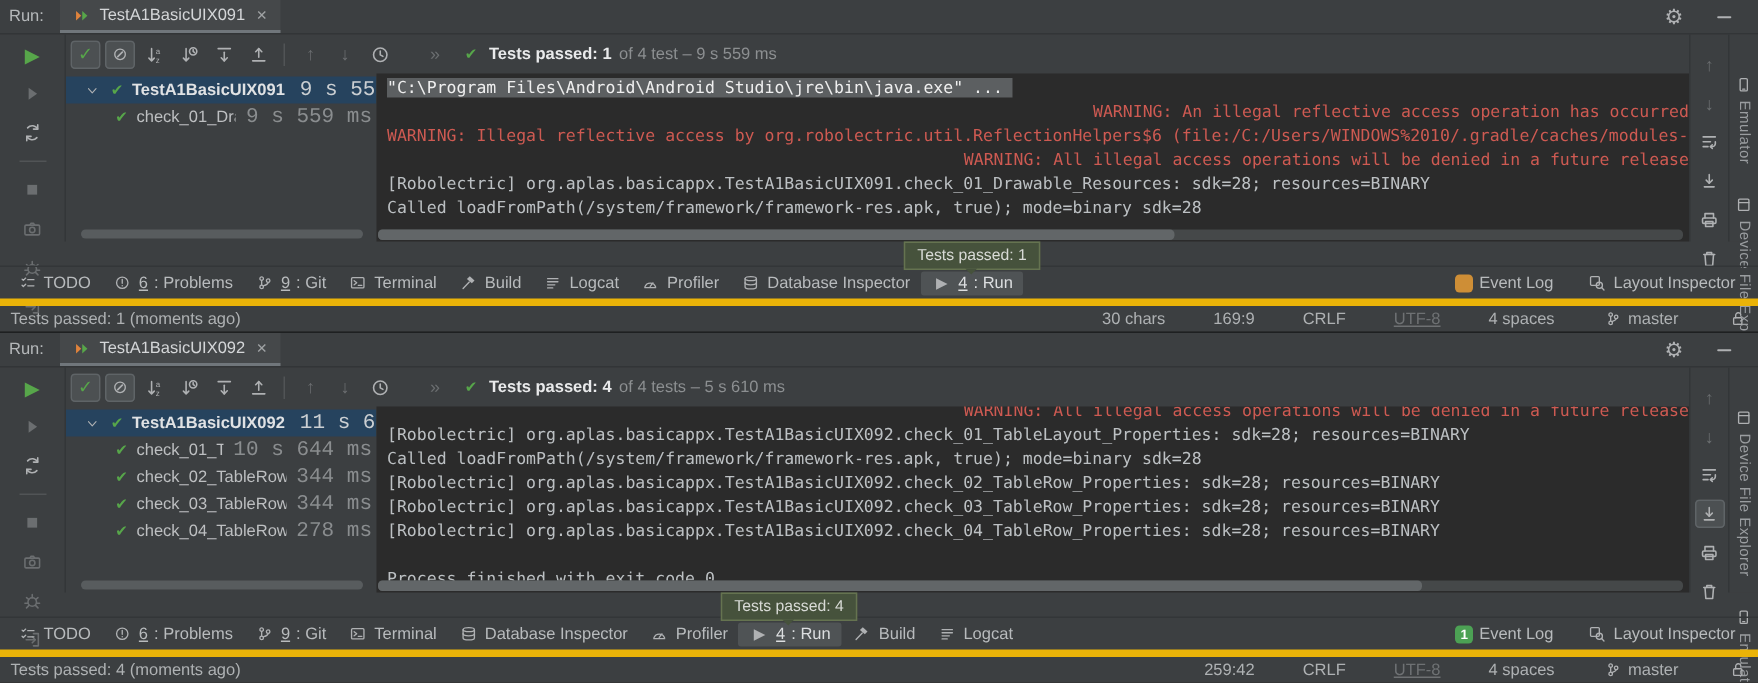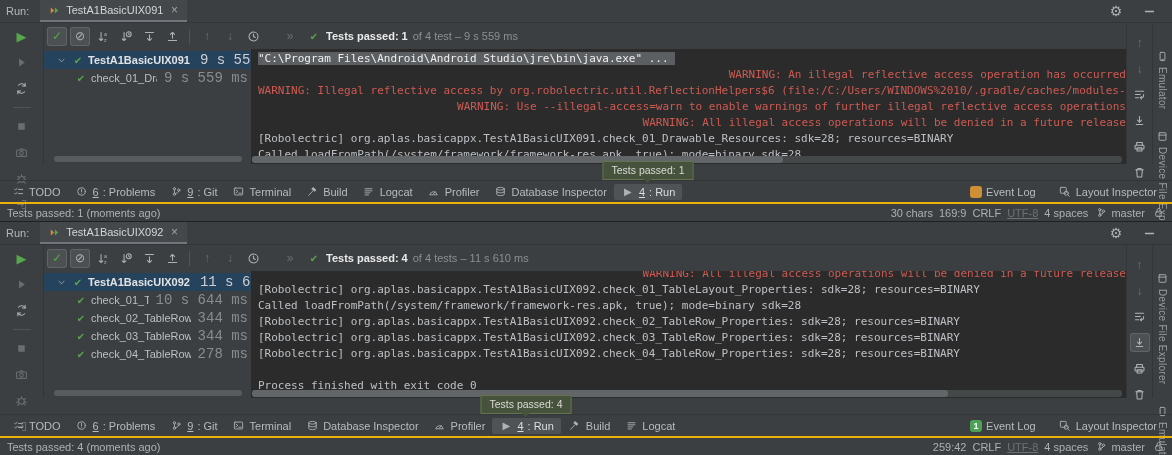--- a/index.html
+++ b/index.html
@@ -45,22 +45,22 @@
   .side-item{display:flex;flex-direction:column;align-items:center;gap:4px;}
   .vtext{writing-mode:vertical-rl;font-size:10px;color:#9A9DA0;letter-spacing:.3px;white-space:nowrap;}
   
   .dock{height:21px;flex:none;display:flex;align-items:center;padding:0 4px;border-top:1px solid #333638;font-size:11px;margin-top:16px;}
   .ditem{display:flex;align-items:center;gap:4px;padding:1px 7px;border-radius:2px;white-space:nowrap;color:#B8BBBD;}
   .ditem.act2{background:#4F5355;color:#DCDEE0;}
   .num{text-decoration:underline;}
   .badge{min-width:12px;height:12px;border-radius:3px;color:#FFF;font-size:9px;font-weight:bold;display:inline-flex;align-items:center;justify-content:center;padding:0 1px;box-sizing:border-box;}
   .dock-right{margin-left:auto;display:flex;gap:8px;padding-right:4px;}
   
-  .status{height:17px;flex:none;display:flex;align-items:center;padding:0 7px;font-size:11px;color:#AEB1B3;border-top:2px solid #eab308;}
-  .status-right{margin-left:auto;display:flex;align-items:center;gap:6px;text-align:right;}
+  .status{height:17px;flex:none;display:flex;align-items:center;padding:0 7px;font-size:11px;color:#AEB1B3;border-top:5px solid #eab308;}
+  .status-right{margin-left:auto;display:flex;align-items:center;gap:32px;text-align:right;}
   .dims{color:#6E7173;text-decoration:underline;}
   .branch{display:flex;align-items:center;gap:3px;}
   
   .tooltip{position:absolute;left:40%;bottom:41px;transform:translateX(-50%);background:#46523C;border:1px solid #657350;color:#D8DAD6;font-size:10.5px;padding:2px 8px 3px;white-space:nowrap;z-index:3;}
   .tooltip::after{content:"";position:absolute;top:100%;left:50%;margin-left:-4px;border:4px solid transparent;border-top-color:#46523C;}
   
   .ico{width:20px;height:19px;flex:none;display:inline-flex;align-items:center;justify-content:center;color:#AFB1B3;font-size:12px;border-radius:3px;box-sizing:border-box;}
   .ico svg{display:block;width:13px;height:13px;}
   .ico.small{width:14px;height:14px;font-size:10px;}
   .ico.small svg{width:11px;height:11px;}
@@ -208,21 +208,20 @@
                 <span class="llbl">check_01_Drawable_Resources</span>
                 <span class="ttime">9 s 559 ms</span>
               </div>
               <div class="hbar"></div>
             </div>
             <div class="console">
               <div class="clines">
                 <div class="cline selected"><span class="selbg">"C:\Program Files\Android\Android Studio\jre\bin\java.exe" ...</span></div>
                 <div class="cline error">WARNING: An illegal reflective access operation has occurred</div>
                 <div class="cline error">WARNING: Illegal reflective access by org.robolectric.util.ReflectionHelpers$6 (file:/C:/Users/WINDOWS%2010/.gradle/caches/modules-2/files-2.</div>
-                <div class="cline error">WARNING: Use --illegal-access=warn to enable warnings of further illegal reflective access operations</div>
                 <div class="cline error">WARNING: All illegal access operations will be denied in a future release</div>
                 <div class="cline plain">[Robolectric] org.aplas.basicappx.TestA1BasicUIX091.check_01_Drawable_Resources: sdk=28; resources=BINARY</div>
                 <div class="cline plain">Called loadFromPath(/system/framework/framework-res.apk, true); mode=binary sdk=28</div>
               </div>
               <div class="ctrack">
                 <div class="cthumb" style="width: 61%;"></div>
               </div>
             </div>
           </div>
         </div>
@@ -518,21 +517,21 @@
             <span class="ico">
               <svg viewBox="0 0 16 16" fill="none" stroke="currentColor" stroke-width="1.3" stroke-linecap="round" stroke-linejoin="round">
                 <circle cx="8" cy="8" r="5.5"></circle>
                 <path d="M8 5v3l2.2 1.3"></path>
               </svg>
             </span>
             <span class="ico dim push">»</span>
             <div class="summary">
               <span class="ico small green">✔</span>
               <span class="sumb">Tests passed: 4</span>
-              <span class="sumd">of 4 tests – 11 s 610 ms</span>
+              <span class="sumd">of 4 tests – 5 s 610 ms</span>
             </div>
           </div>
           <div class="content">
             <div class="tree">
               <div class="trow sel">
                 <span class="ico chev small">
                   <svg viewBox="0 0 16 16" fill="none" stroke="currentColor" stroke-width="1.3" stroke-linecap="round" stroke-linejoin="round">
                     <path d="M3.5 5.5 8 10.5 12.5 5.5"></path>
                   </svg>
                 </span>

